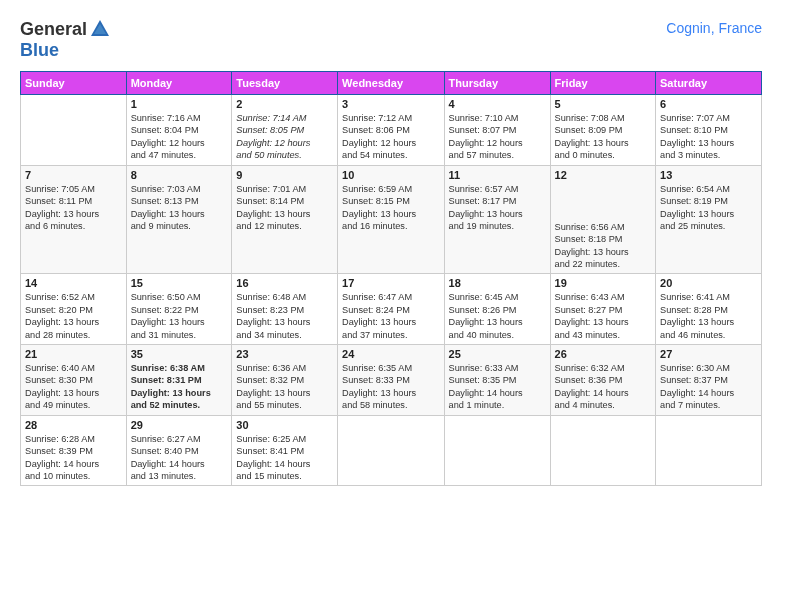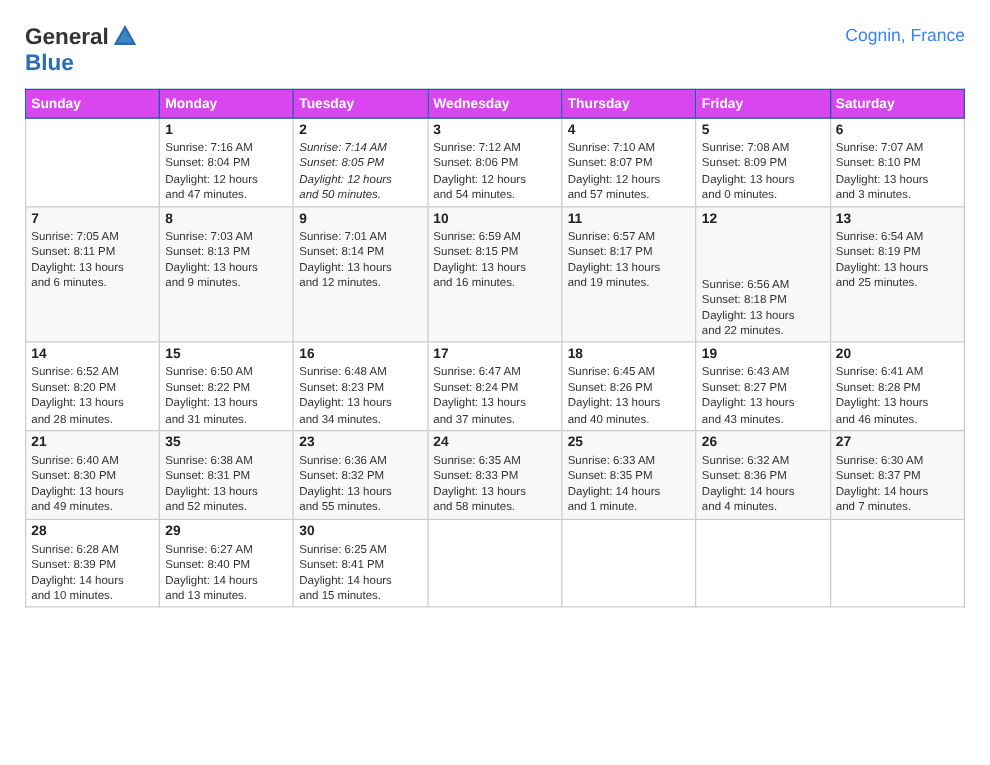--- a/index.html
+++ b/index.html
@@ -7,21 +7,21 @@
       font-family: Arial, sans-serif;
       background: #fff;
       width: 792px;
       height: 612px;
       overflow: hidden;
     }
     .page {
       width: 792px;
       height: 612px;
       background: #fff;
-      padding: 18px 20px 10px 20px;
+      padding: 18px 30px 10px 20px;
     }
     .header {
       display: flex;
       justify-content: space-between;
       align-items: flex-start;
       margin-bottom: 10px;
     }
     .logo {
       display: flex;
       flex-direction: column;
@@ -283,21 +283,21 @@
         <tr>
           <td>
             <span class="day-num">21</span>
             <div class="day-info" style="white-space: pre-line;">Sunrise: 6:40 AM
 Sunset: 8:30 PM
 Daylight: 13 hours
 and 49 minutes.</div>
           </td>
           <td>
             <span class="day-num">35</span>
-            <div class="day-info" style="white-space: pre-line;">Sunrise: 6:38 AM
+            <div class="day-info" style="white-space: pre-line; font-weight: bold;">Sunrise: 6:38 AM
 Sunset: 8:31 PM
 Daylight: 13 hours
 and 52 minutes.</div>
           </td>
           <td>
             <span class="day-num">23</span>
             <div class="day-info" style="white-space: pre-line;">Sunrise: 6:36 AM
 Sunset: 8:32 PM
 Daylight: 13 hours
 and 55 minutes.</div>

